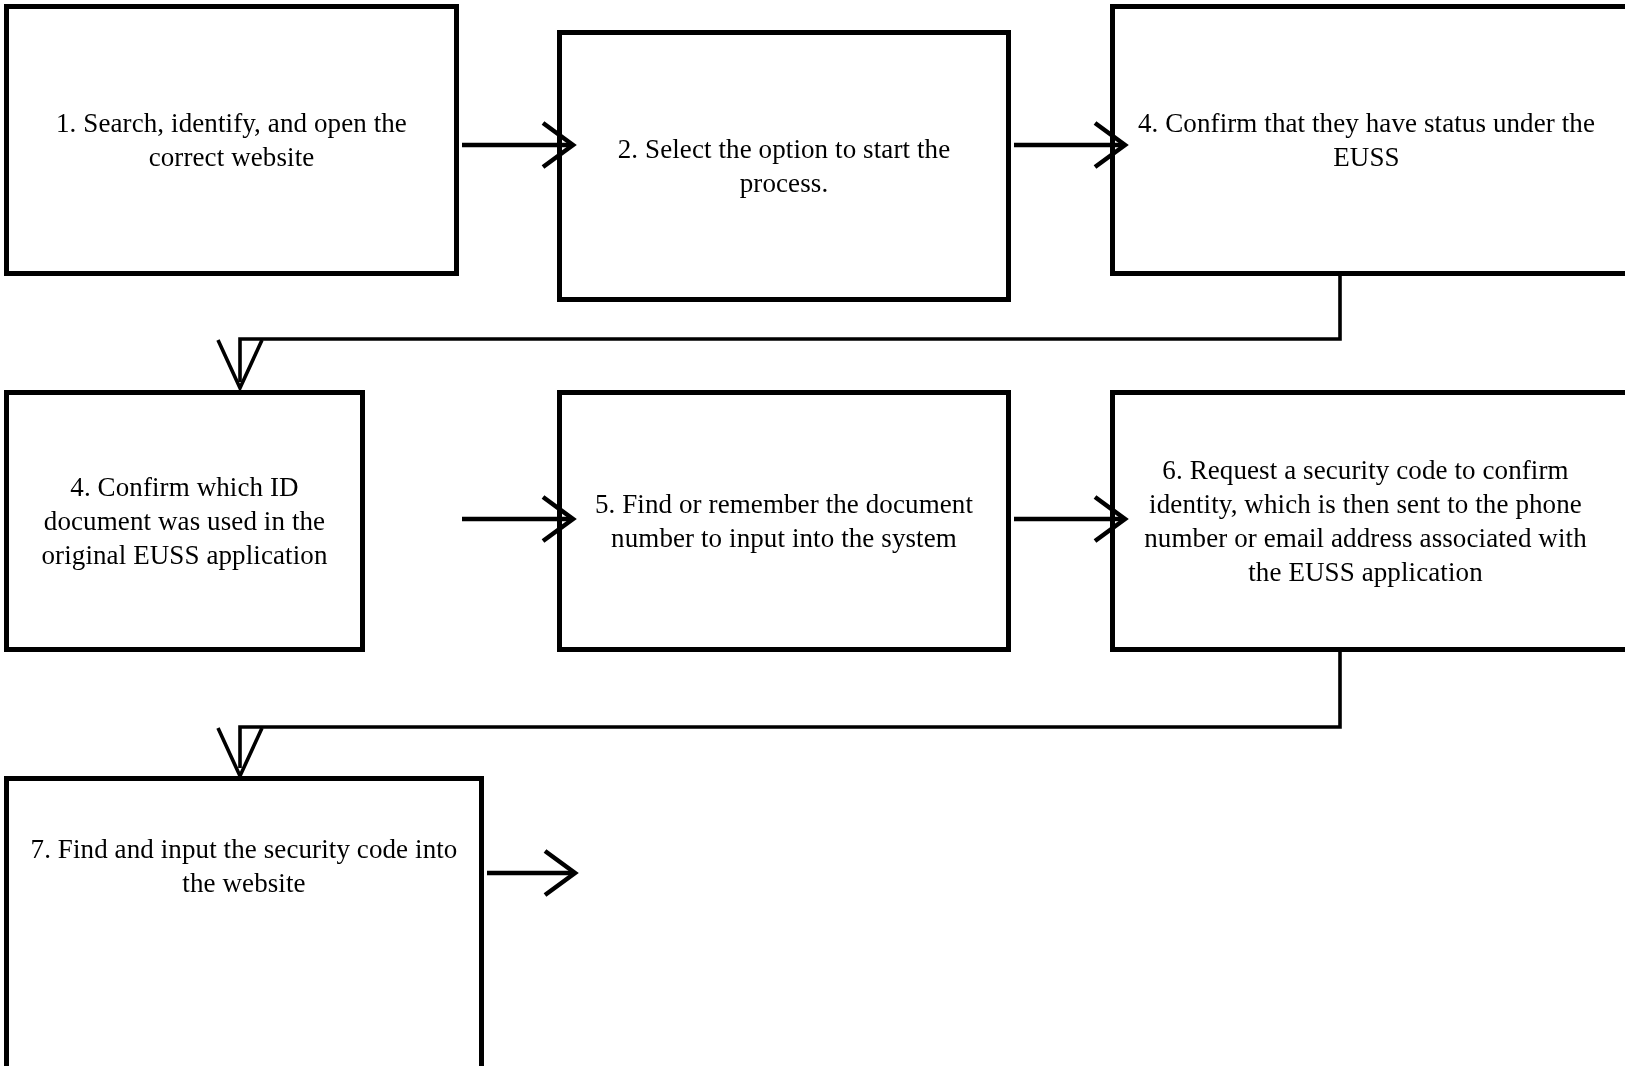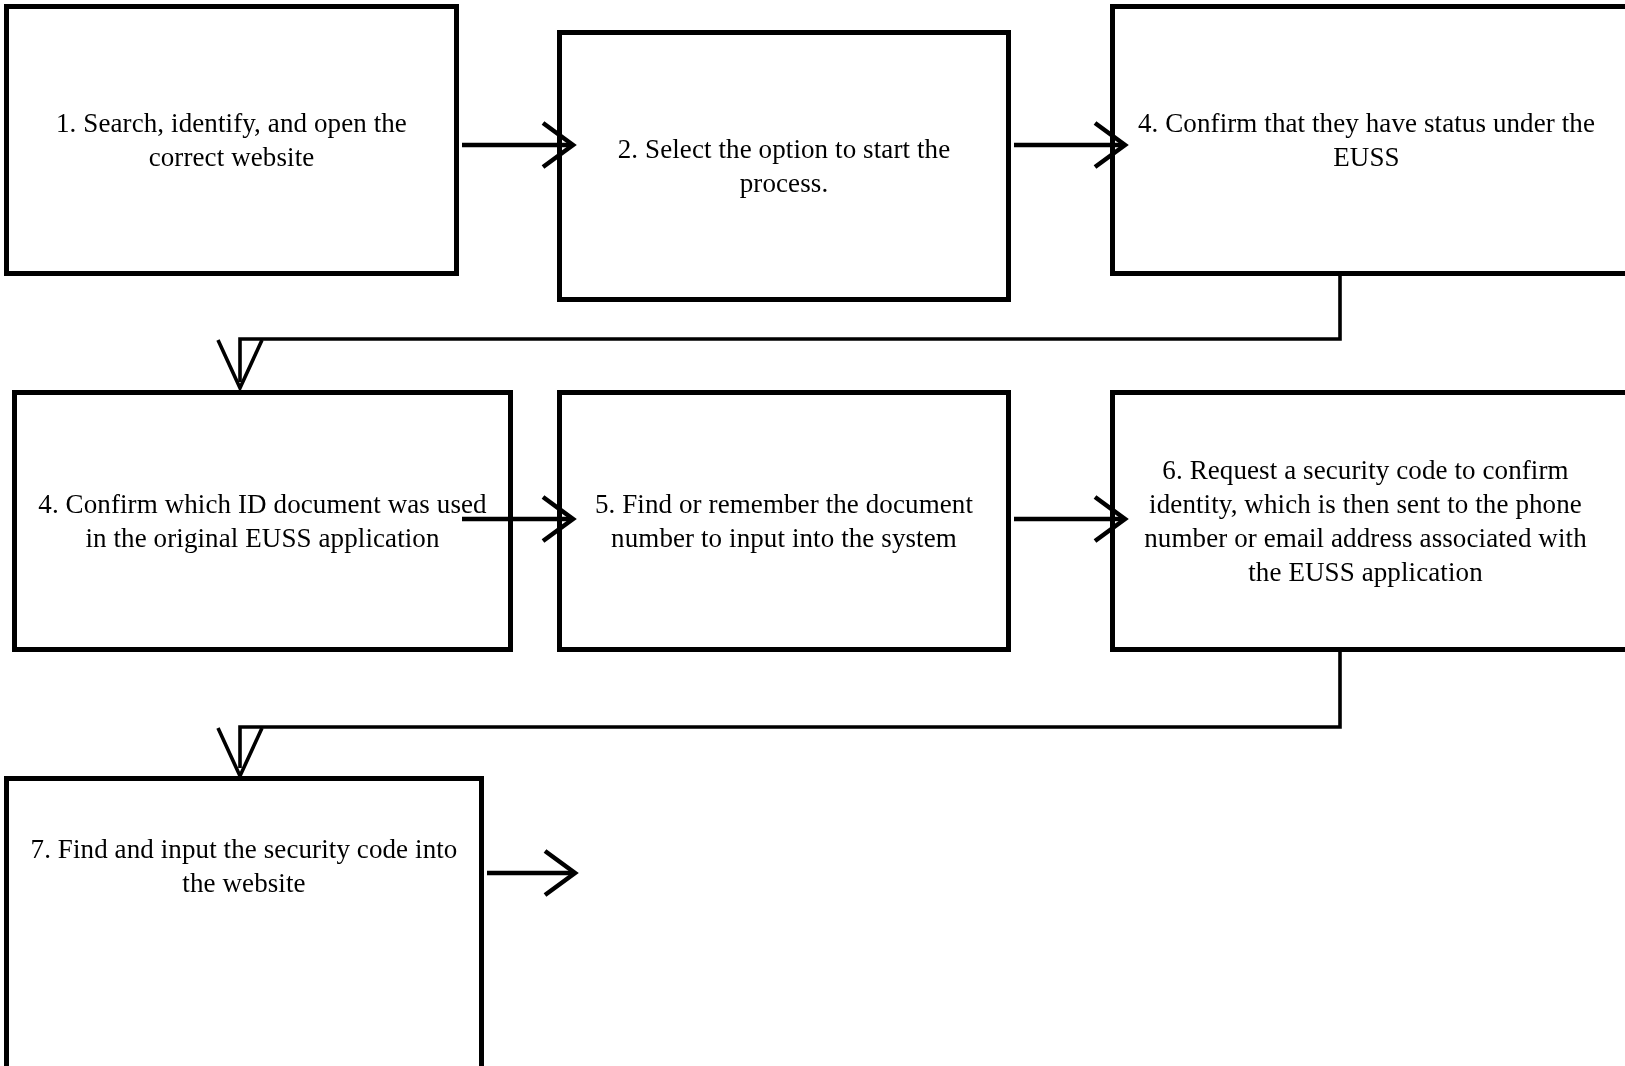--- a/index.html
+++ b/index.html
@@ -59,21 +59,21 @@
   </div>
 
   <div class="flow-box" style="left:557px; top:4px; width:454px; height:272px;margin-top:26px;">
     <div class="box-text">2. Select the option to start the process.</div>
   </div>
 
   <div class="flow-box" style="left:1110px; top:4px; width:525px; height:272px;">
     <div class="box-text" style="padding-right:12px;">4. Confirm that they have status under the EUSS</div>
   </div>
 
-  <div class="flow-box" style="left:12px; top:390px; width:501px; height:262px;">
+  <div class="flow-box" style="left:4px; top:390px; width:361px; height:262px;">
     <div class="box-text">4. Confirm which ID document was used in the original EUSS application</div>
   </div>
 
   <div class="flow-box" style="left:557px; top:390px; width:454px; height:262px;">
     <div class="box-text">5. Find or remember the document number to input into the system</div>
   </div>
 
   <div class="flow-box" style="left:1110px; top:390px; width:525px; height:262px;">
     <div class="box-text" style="padding-right:14px;">6. Request a security code to confirm identity, which is then sent to the phone number or email address associated with the EUSS application</div>
   </div>

